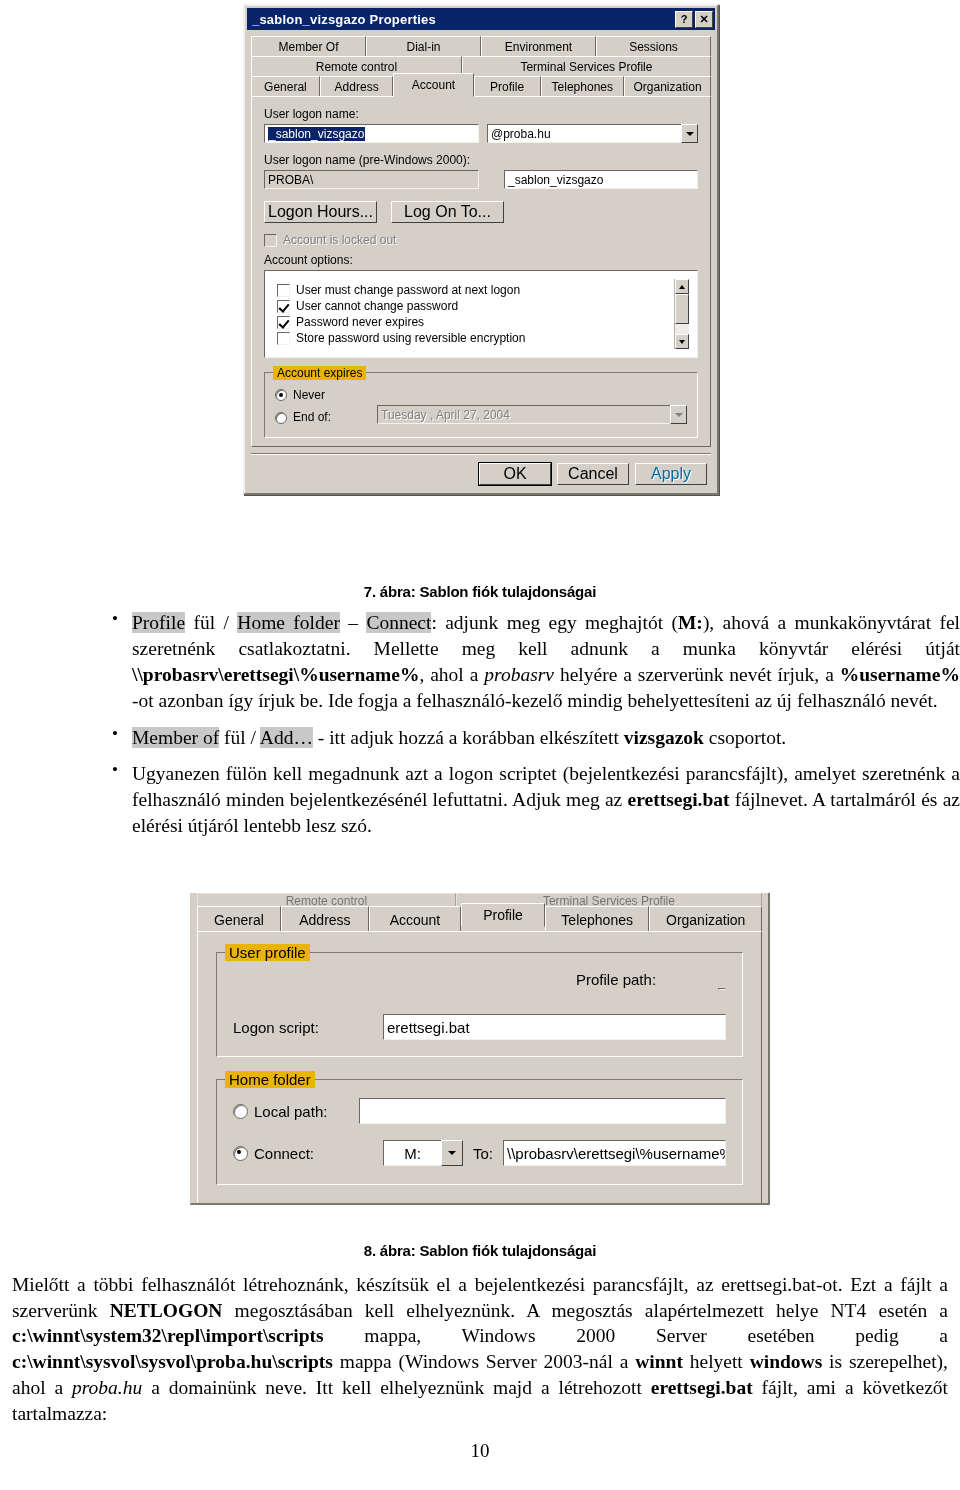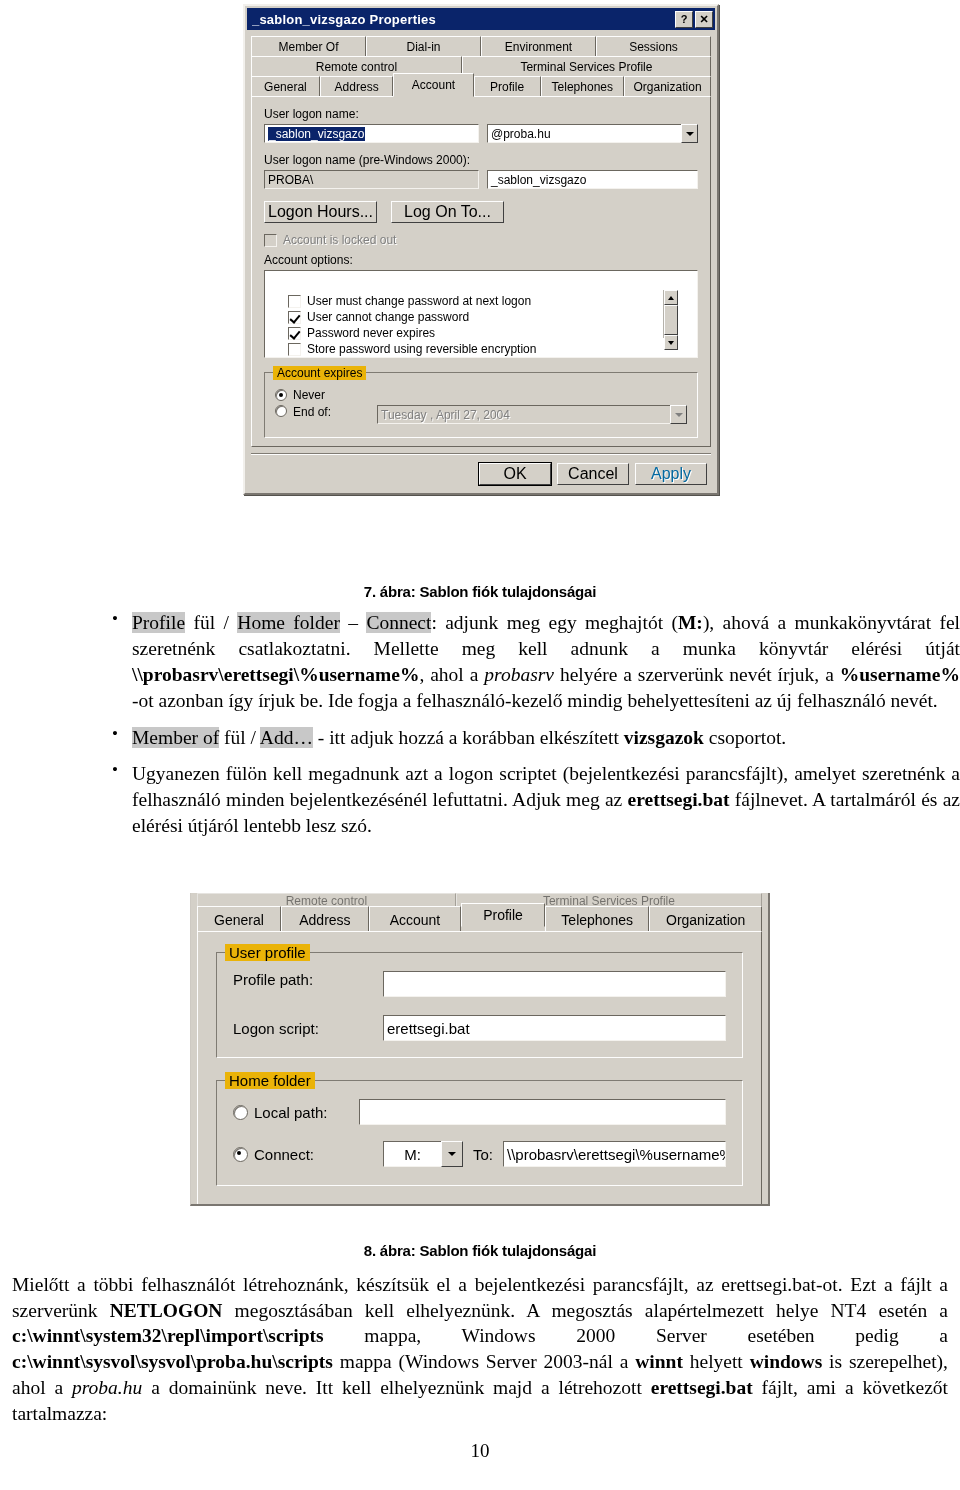--- a/index.html
+++ b/index.html
@@ -196,21 +196,21 @@
     font-size:12px;
   }
 
   .listbox {
     background:#ffffff;
     border-top:1px solid #6b675f;
     border-left:1px solid #6b675f;
     border-right:1px solid #f4f2ee;
     border-bottom:1px solid #f4f2ee;
     display:flex;
-    padding:19px;
+    padding:8px;
   }
   .listbox .items { flex:1; padding:2px 4px; }
   .scrollbar {
     width:15px; background:#e8e6e2;
     display:flex; flex-direction:column;
     border-left:1px solid #b5b2ab;
   }
   .sb-btn {
     height:15px;
     background:#d4d0c8;
@@ -319,21 +319,21 @@
       </div>
       <div class="combo" style="flex:1;">
         <div class="textbox">@proba.hu</div>
         <div class="arrow">
             <i></i>
           </div>
       </div>
     </div>
 
     <div class="fld-label">User logon name (pre-Windows 2000):</div>
-    <div style="display:flex; gap:8px; margin-bottom:12px;text-align:right;">
+    <div style="display:flex; gap:25px; margin-bottom:12px;text-align:right;">
       <div class="textbox readonly" style="width:215px;">PROBA\</div>
       <div class="textbox" style="flex:1;">_sablon_vizsgazo</div>
     </div>
 
     <div style="display:flex; gap:14px; margin-bottom:10px;">
       <div class="btn" style="width:113px;">Logon Hours...</div>
       <div class="btn" style="width:113px;">Log On To...</div>
     </div>
 
     <div class="chk dim">
@@ -373,21 +373,21 @@
           </div>
       </div>
     </div>
 
     <div class="group" style="margin-top:14px;">
       <div class="gtitle">Account expires</div>
       <div class="radio on">
         <span class="rb"></span>
         <span>Never</span>
       </div>
-      <div class="radio" style="align-items:flex-start;">
+      <div class="radio" style="align-items:flex-end;">
         <span class="rb"></span>
         <span style="width:84px;">End of:</span>
         <span class="combo disabled" style="flex:1;">
           <span class="textbox readonly" style="flex:1; color:#808080; text-shadow:1px 1px 0 #fdfdfd; border-right:none;">Tuesday   ,   April    27, 2004</span>
           <span class="arrow">
               <i></i>
             </span>
         </span>
       </div>
     </div>
@@ -424,21 +424,21 @@
       <div class="tab" style="flex:1.15; font-size:14px;">Telephones</div>
       <div class="tab" style="flex:1.25; font-size:14px;">Organization</div>
     </div>
   </div>
 
   <div class="tab-page" style="padding:16px 18px 18px 18px; border-bottom:none; margin-bottom:0;">
 
     <div class="group" style="padding:18px 16px 16px 16px; margin-top:4px;">
       <div class="gtitle" style="font-size:15px; top:-9px;">User profile</div>
 
-      <div style="display:flex; align-items:flex-start; margin-bottom:18px;">
+      <div style="display:flex; align-items:flex-end; margin-bottom:24px;flex-direction:column;">
         <div style="width:150px; font-size:15px;">Profile path:</div>
         <div class="textbox" style="flex:1; height:26px; font-size:15px;"></div>
       </div>
 
       <div style="display:flex; align-items:center;">
         <div style="width:150px; font-size:15px;">Logon script:</div>
         <div class="textbox" style="flex:1; height:26px; font-size:15px;">erettsegi.bat</div>
       </div>
     </div>
 

